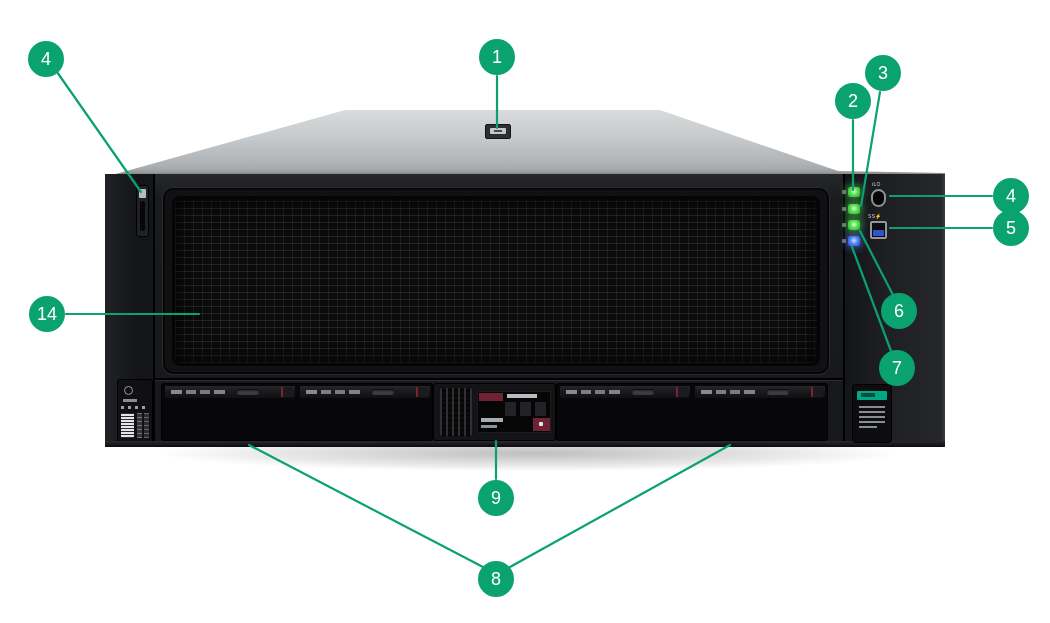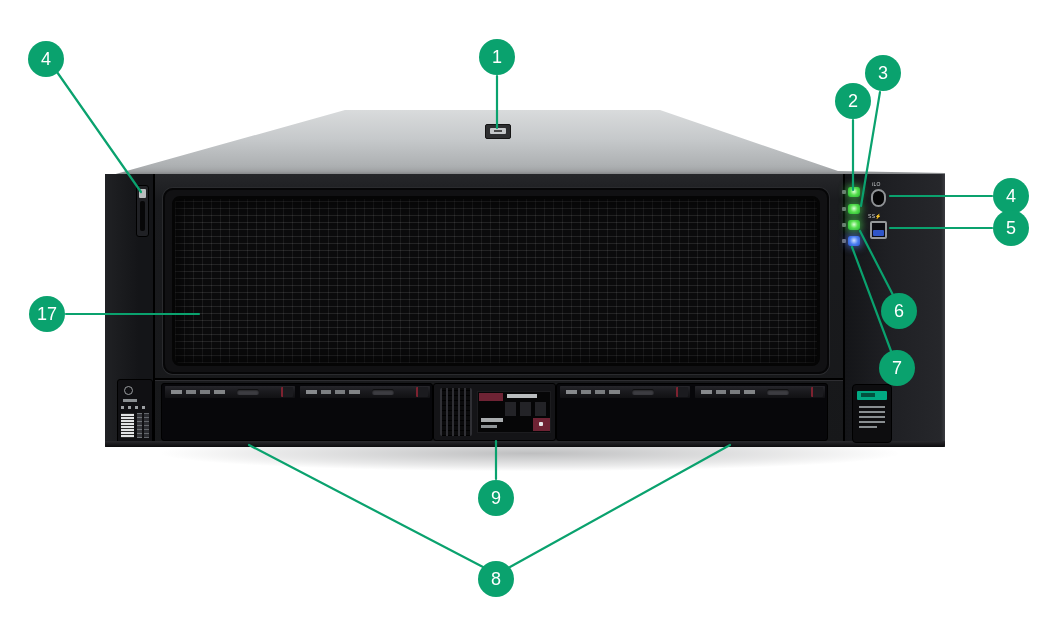--- a/index.html
+++ b/index.html
@@ -301,16 +301,16 @@
 
   <div class="callout c1">1</div>
   <div class="callout c2">2</div>
   <div class="callout c3">3</div>
   <div class="callout c4">4</div>
   <div class="callout c5">5</div>
   <div class="callout c6">6</div>
   <div class="callout c7">7</div>
   <div class="callout c8">8</div>
   <div class="callout c9">9</div>
-  <div class="callout c10">17</div>
+  <div class="callout c10">14</div>
   <div class="callout c11">4</div>
 
 </div>
 
 </body></html>

